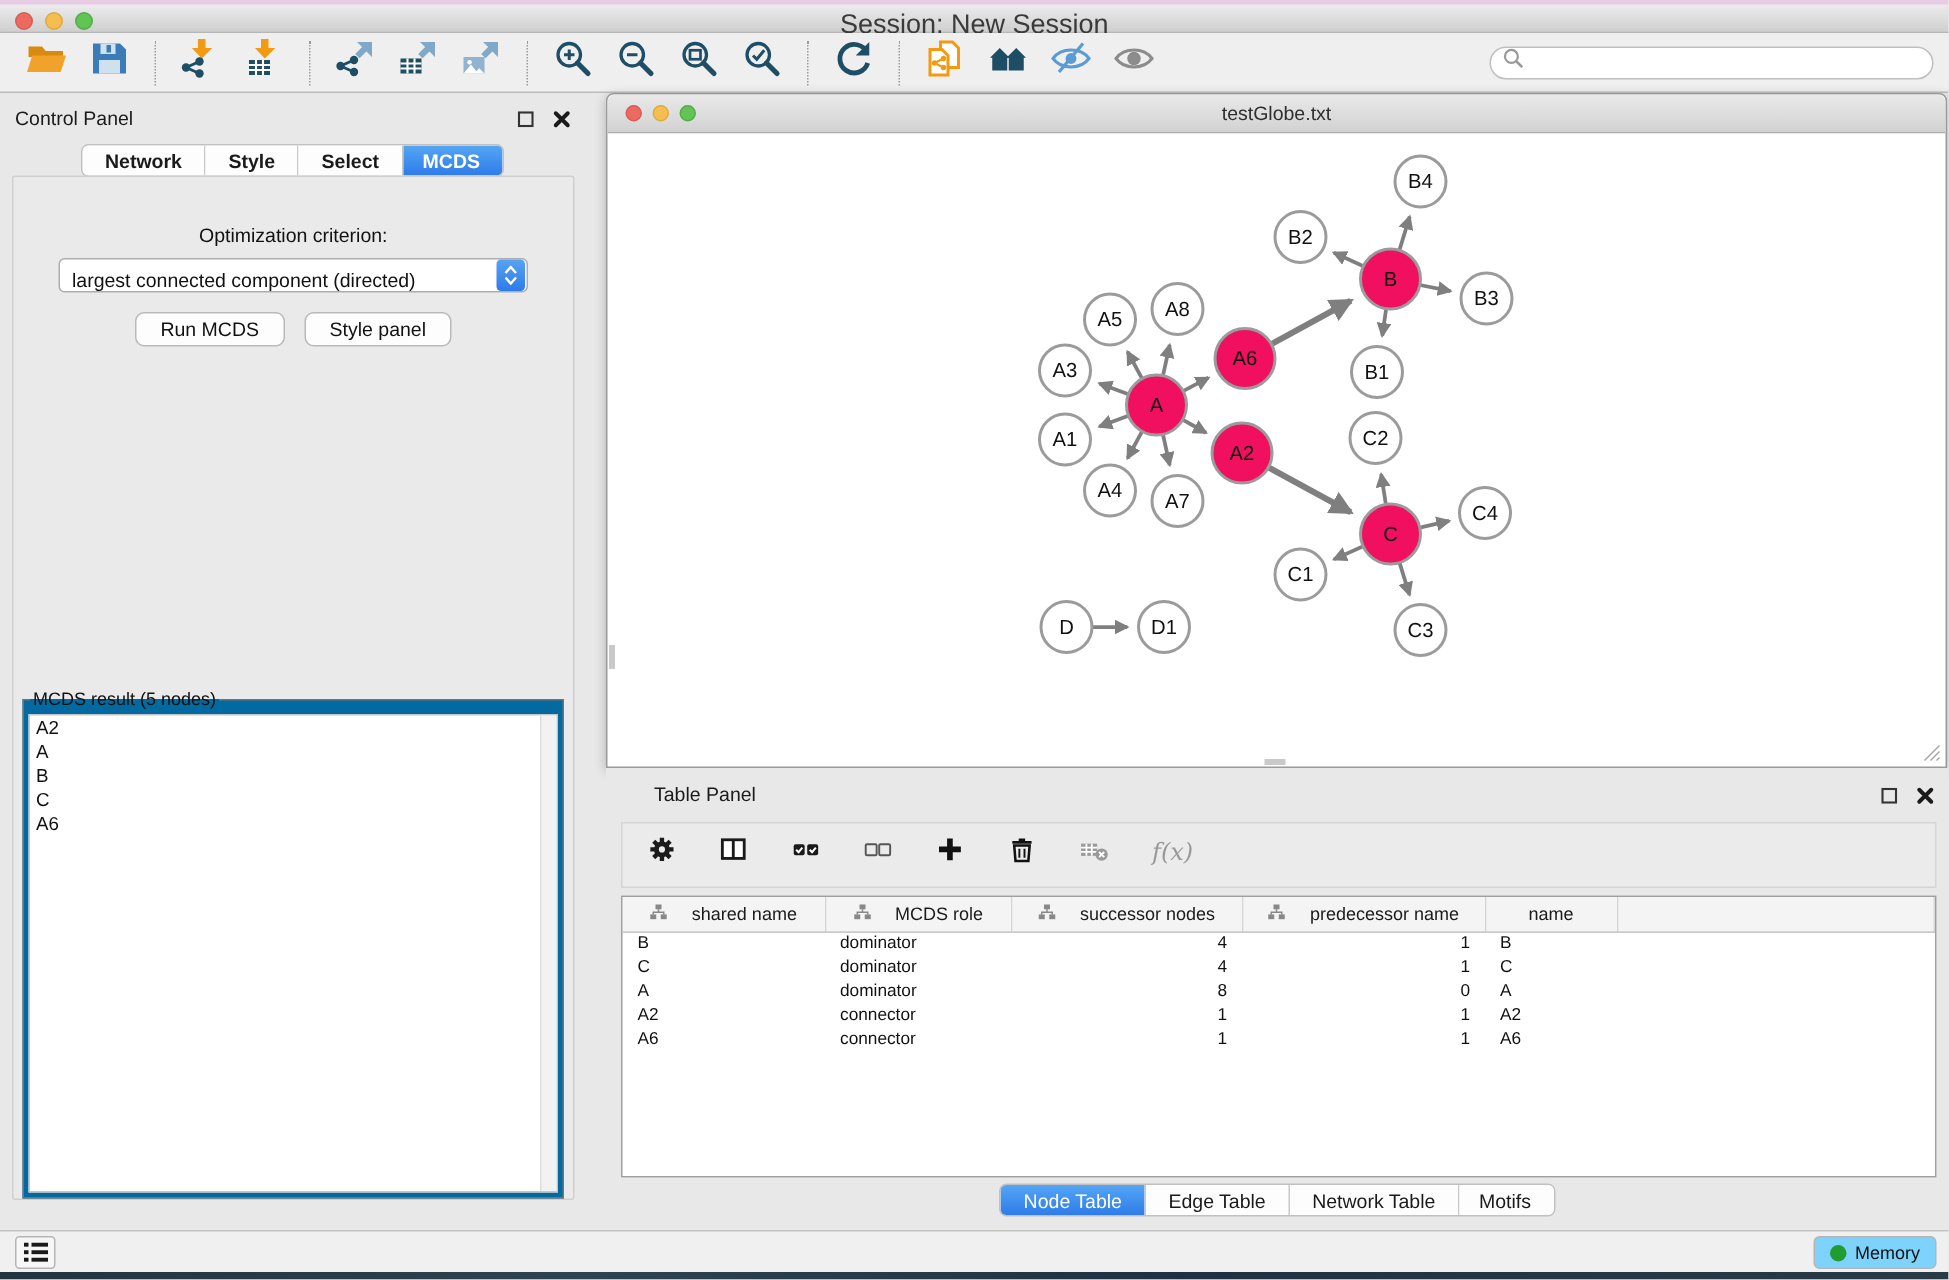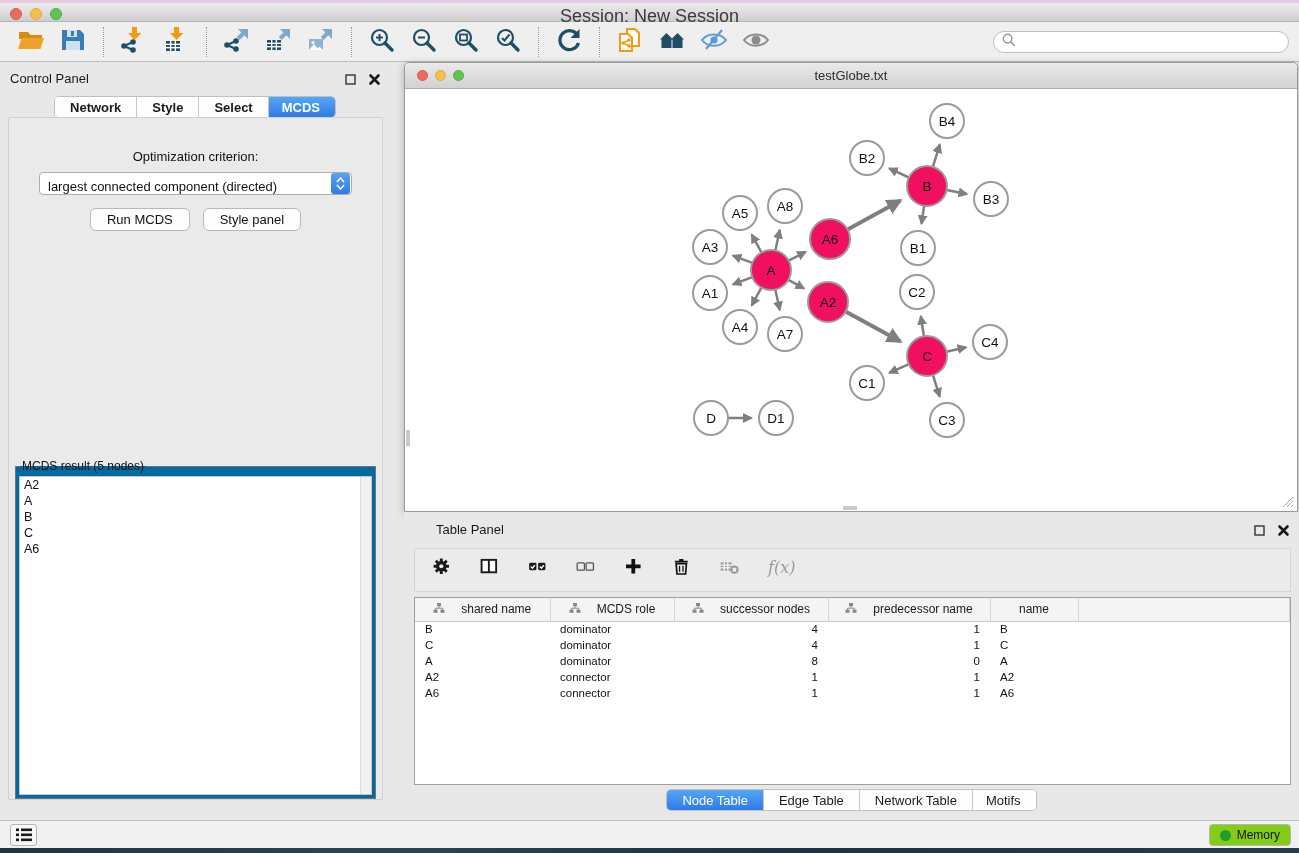--- a/index.html
+++ b/index.html
@@ -106,21 +106,21 @@
 
   .tp-tabs { position:absolute; left:0; right:0; bottom:9px; display:flex; justify-content:center; }
 
   
   .status-bar { position:absolute; left:0; top:820px; width:1299px; height:28px;
     background:#F0F0F0; border-top:1px solid #C3C3C3; }
   .list-btn { position:absolute; left:10px; top:3px; width:27px; height:22px;
     border:1px solid #B5B5B5; background:#F7F7F7; border-radius:3px;
     display:flex; align-items:center; justify-content:center; }
   .memory-btn { position:absolute; right:8px; top:3px; height:22px; padding:0 10px;
-    border:1px solid #B5B5B5; background:#84cc16; border-radius:4px;
+    border:1px solid #B5B5B5; background:#7dd3fc; border-radius:4px;
     display:flex; align-items:center; gap:6px; font-size:12px; color:#111; }
   .memory-dot { width:11px; height:11px; border-radius:50%; background:#1F9D31; }
 
   .desktop-strip { position:absolute; left:0; top:848px; width:1299px; height:5px;
     background:linear-gradient(90deg,#22333E,#2E4450 30%,#1F3140 60%,#2A3B47); }
 </style>
 </head>
 <body>
 
 <div class="titlebar">

